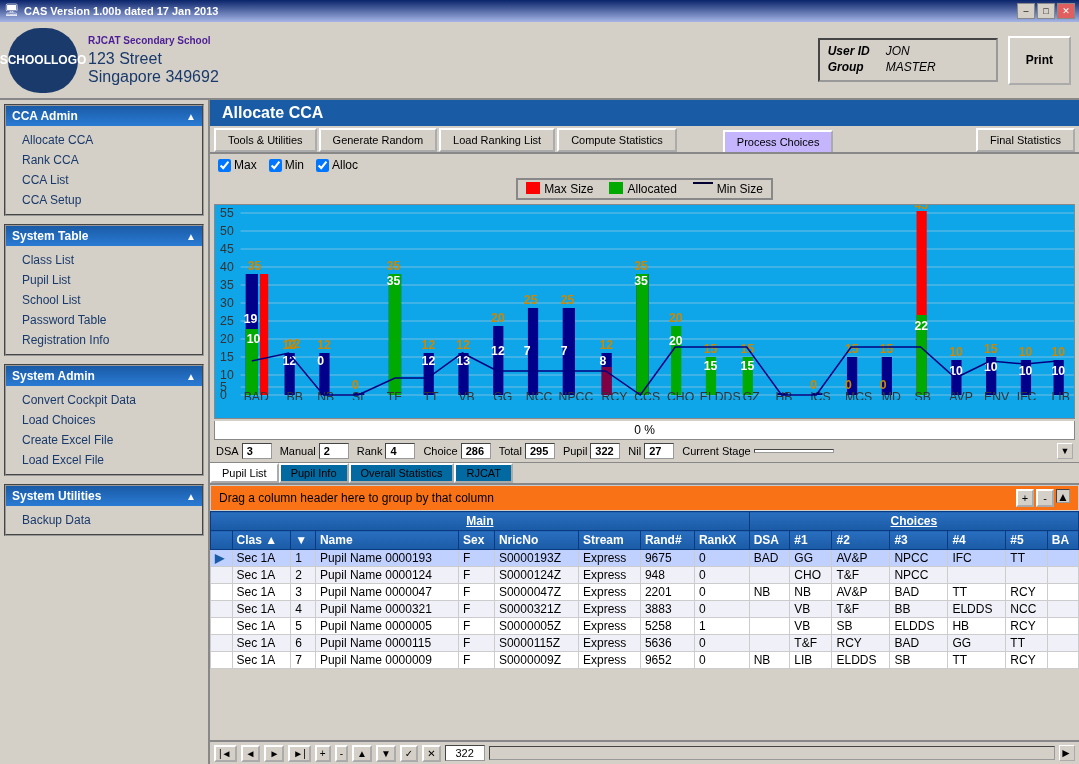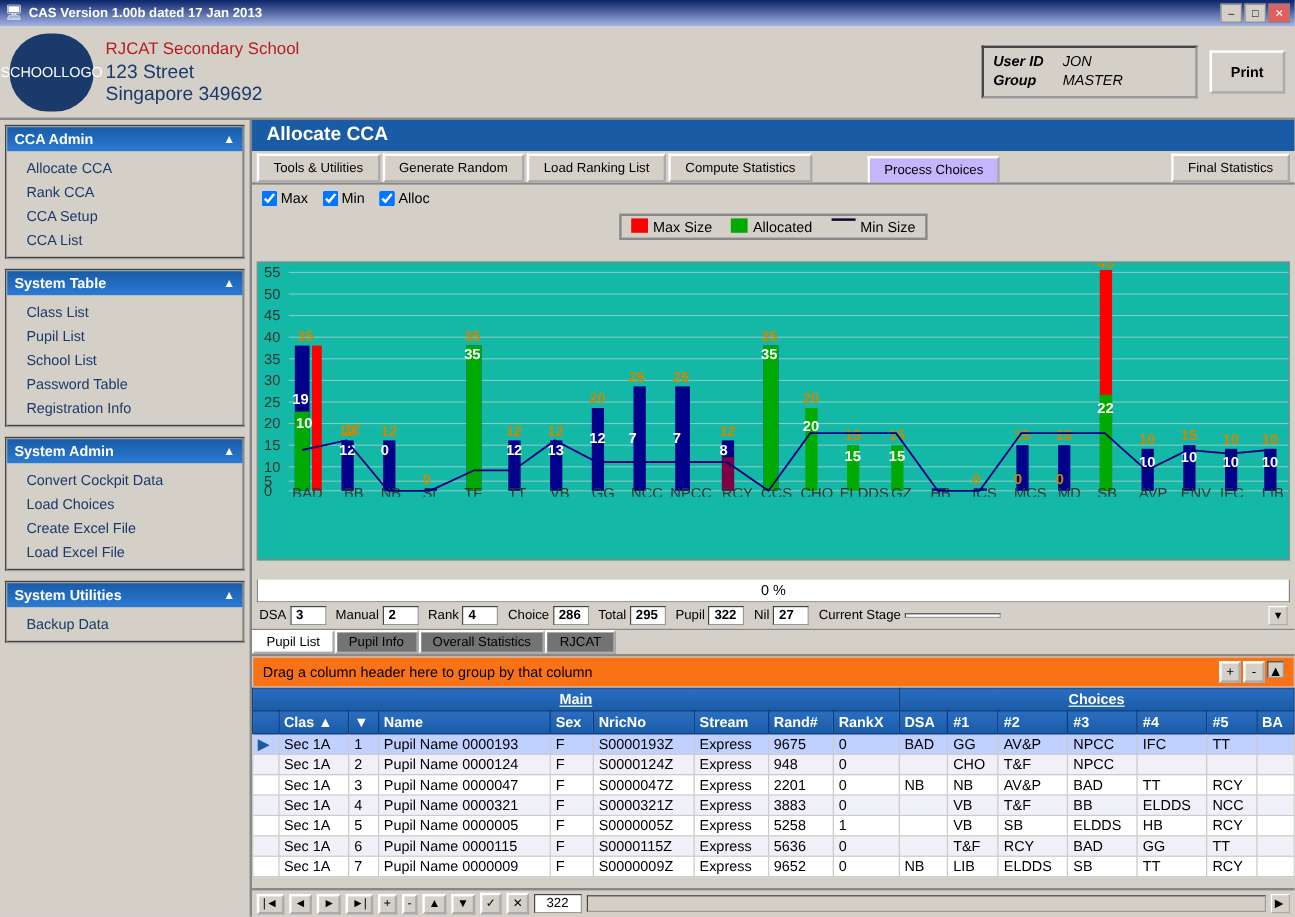--- a/index.html
+++ b/index.html
@@ -27,35 +27,35 @@
       background: #d4d0c8;
       display: flex;
       align-items: center;
       padding: 4px 8px;
       height: 78px;
       border-bottom: 2px solid #888;
     }
     .school-logo {
       width: 70px; height: 65px; background: #1a3a6b; color: white;
       display: flex; align-items: center; justify-content: center;
-      font-size: 11px; font-weight: normal; text-align: center; margin-right: 10px; border-radius: 32px;
+      font-size: 11px; font-weight: bold; text-align: center; margin-right: 10px; border-radius: 32px;
     }
     .school-info { flex: 1; }
-    .school-name { color: #b91c1c; font-size: 14px; font-weight: normal; margin-bottom: 4px; }
+    .school-name { color: #4c1d95; font-size: 10px; font-weight: bold; margin-bottom: 4px; }
     .school-addr { color: #1a3a6b; font-size: 16px; }
     .user-info {
       border: 2px inset #999; background: #d4d0c8; padding: 4px 8px; margin-right: 10px;
       min-width: 180px;
       font-style: italic;
     }
     .user-row { display: flex; gap: 8px; margin-bottom: 2px; }
     .user-label { font-weight: bold; min-width: 50px; }
     .print-btn {
       background: #d4d0c8; border: 2px outset #fff; padding: 6px 16px;
-      font-size: 12px; font-weight: bold; cursor: pointer; height: 36px;
+      font-size: 12px; font-weight: bold; cursor: pointer; height: 49px;
     }
 
     
     .main-layout { display: flex; height: calc(764px - 22px - 78px); }
 
     
     .sidebar {
       width: 210px; background: #d4d0c8; border-right: 2px solid #888;
       overflow-y: auto; padding: 4px;
     }
@@ -96,39 +96,39 @@
 
     
     .legend-area { display: flex; align-items: center; justify-content: center; padding: 2px; }
     .legend-box { border: 2px solid #888; display: flex; gap: 16px; padding: 2px 8px; background: #d4d0c8; }
     .legend-item { display: flex; align-items: flex-start; gap: 4px; font-size: 11px; }
     .legend-color { width: 14px; height: 12px; }
     .legend-line { width: 20px; height: 2px; background: #003; }
 
     
     .chart-area {
-      background: #14b8a6; border: 1px solid #888; margin: 16px 4px;
-      position: relative; height: 249px; overflow: hidden;
+      background: #0ea5e9; border: 1px solid #888; margin: 2px 4px;
+      position: relative; height: 215px; overflow: hidden;
     }
 
     
     .progress-area { background: white; margin: 0 4px; padding: 2px; text-align: center; font-size: 11px; border: 1px solid #888; border-top: none; }
 
     
     .stats-row {
       display: flex; gap: 8px; padding: 3px 6px; background: #d4d0c8; align-items: center;
       border-bottom: 1px solid #888;
     }
     .stats-item { display: flex; gap: 3px; align-items: center; }
     .stats-label { font-size: 11px; }
     .stats-value { background: white; border: 1px inset #999; padding: 1px 4px; min-width: 30px; font-size: 11px; font-weight: bold; }
 
     
     .inner-tabs { display: flex; border-bottom: 2px solid #888; background: #d4d0c8; }
-    .inner-tab { border: 2px outset #fff; padding: 2px 10px; cursor: pointer; font-size: 11px; background: #737373; }
+    .inner-tab { border: 2px outset #fff; padding: 2px 10px; cursor: pointer; font-size: 11px; background: #0369a1; }
     .inner-tab.active { background: white; }
 
     
     .drag-hint { background: #f97316; border: 1px solid #ccc; padding: 3px 8px; font-size: 11px; display: flex; justify-content: space-between; align-items: center; }
     .drag-hint-btns { display: flex; gap: 2px; }
     .drag-hint-btn { background: #d4d0c8; border: 2px outset #fff; width: 18px; height: 18px; cursor: pointer; font-size: 11px; display: flex; align-items: center; justify-content: center; }
 
     
     .table-container { overflow: auto; flex: 1; }
     table { border-collapse: collapse; width: 100%; font-size: 11px; }
@@ -195,22 +195,22 @@
   <div class="sidebar">
 
     <div class="sidebar-section">
       <div class="sidebar-header">
         <span>CCA Admin</span>
         <span class="sidebar-header-arrow">▲</span>
       </div>
       <div class="sidebar-links">
         <a class="sidebar-link">Allocate CCA</a>
         <a class="sidebar-link">Rank CCA</a>
+        <a class="sidebar-link">CCA List</a>
         <a class="sidebar-link">CCA Setup</a>
-        <a class="sidebar-link">CCA List</a>
       </div>
     </div>
 
     <div class="sidebar-section">
       <div class="sidebar-header">
         <span>System Table</span>
         <span class="sidebar-header-arrow">▲</span>
       </div>
       <div class="sidebar-links">
         <a class="sidebar-link">Class List</a>

